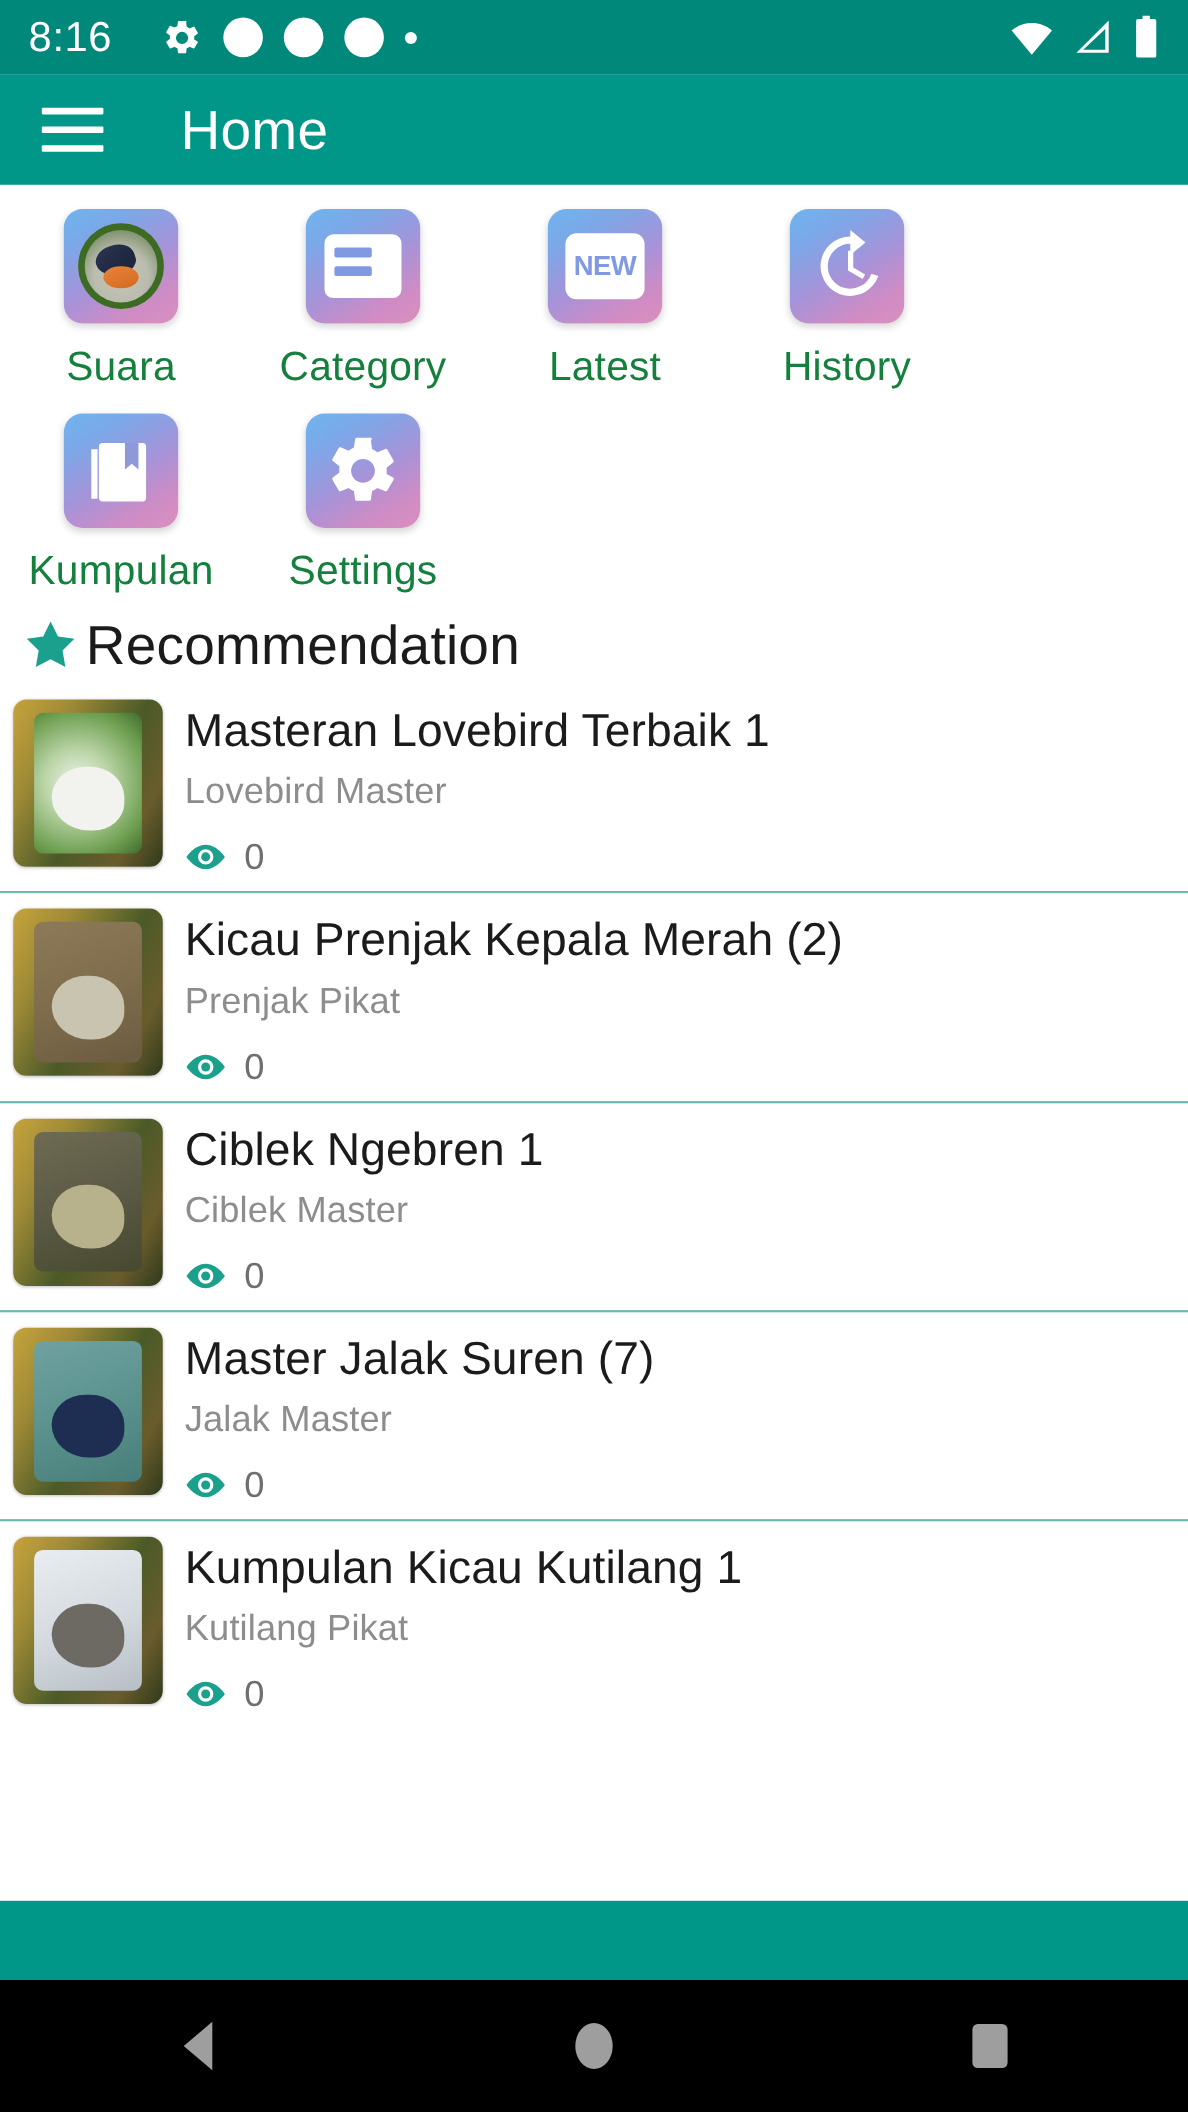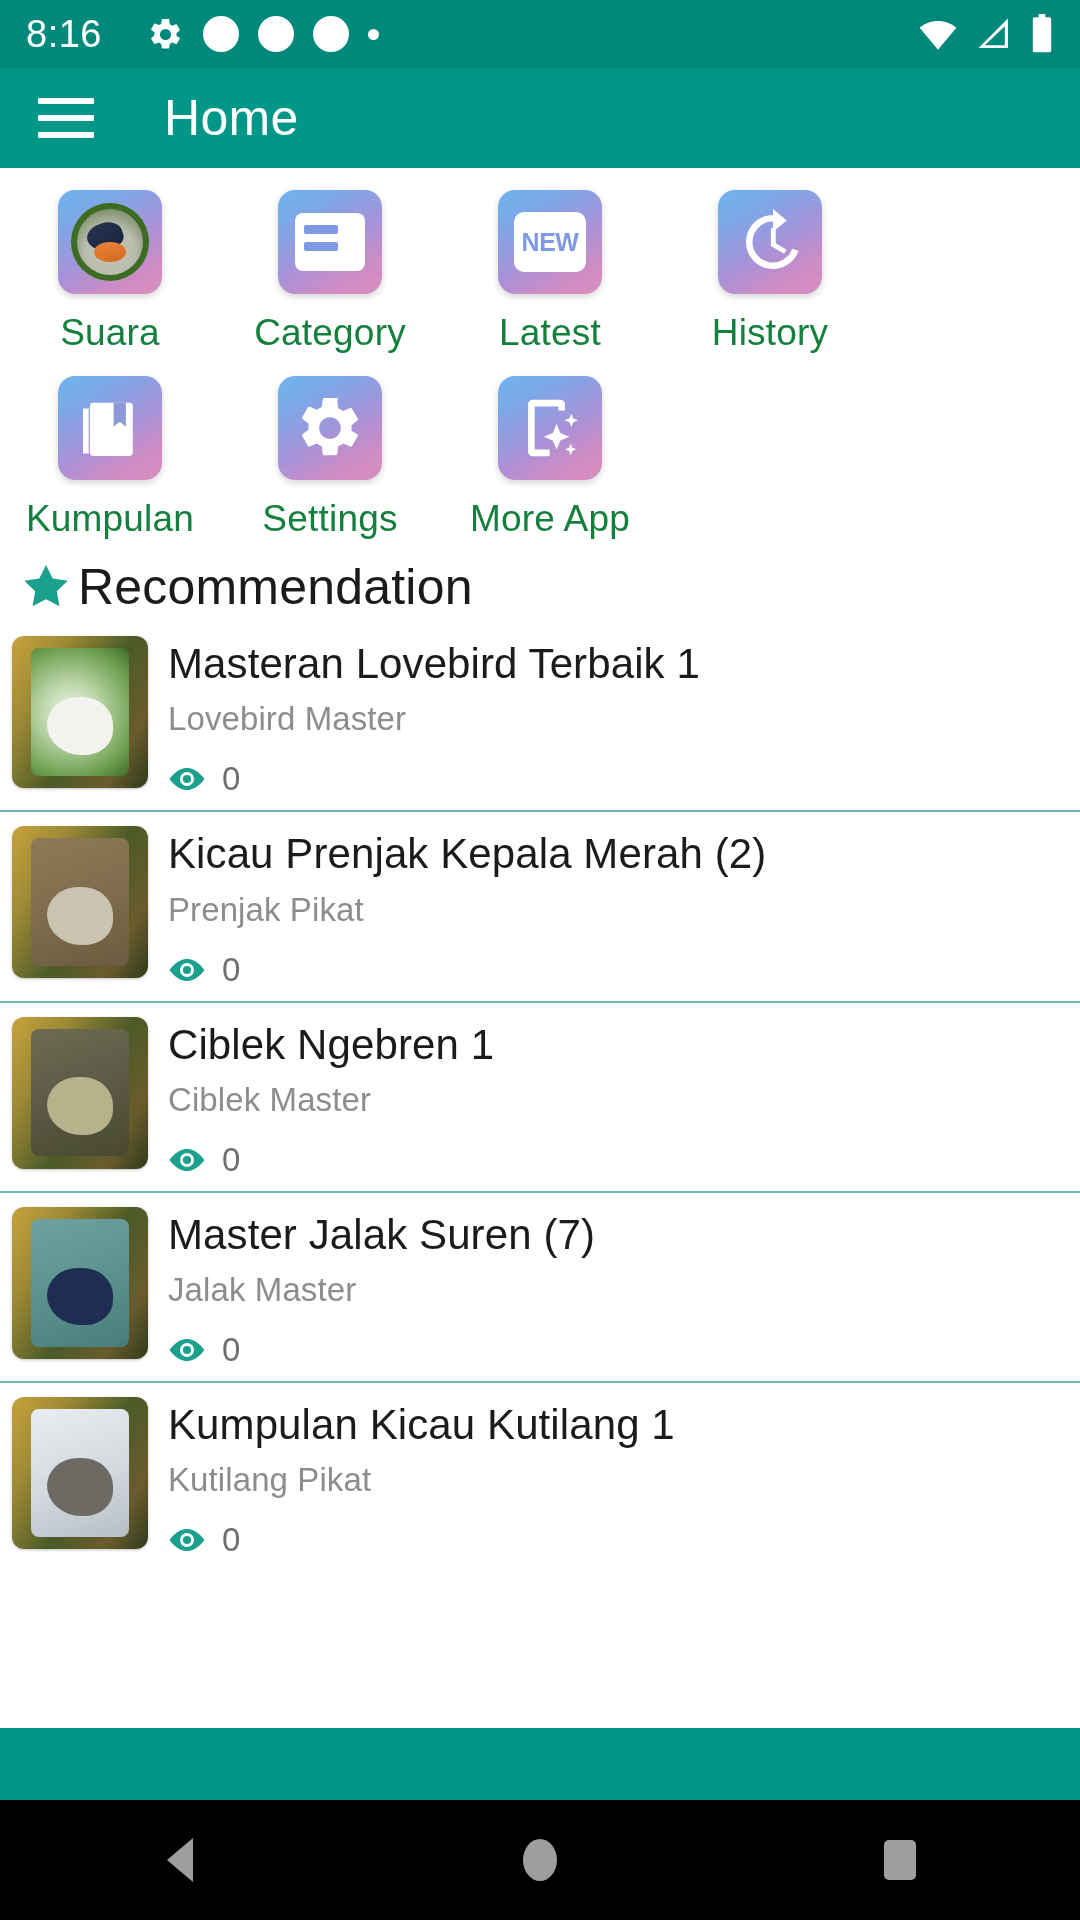--- a/index.html
+++ b/index.html
@@ -239,31 +239,20 @@
 
         <div class="grid-cell">
           <div class="tile pink">
             <svg class="ic-white" viewBox="0 0 24 24">
               <path fill="#ffffff" d="M19.14,12.94a7.07,7.07,0,0,0,0-1.88l2-1.58a.5.5,0,0,0,.12-.62l-1.9-3.28a.49.49,0,0,0-.6-.22l-2.39,1a7.25,7.25,0,0,0-1.62-.94l-.36-2.54A.49.49,0,0,0,13.9,2H10.1a.49.49,0,0,0-.49.42L9.25,4.96a7.25,7.25,0,0,0-1.62.94l-2.39-1a.49.49,0,0,0-.6.22L2.74,8.4a.49.49,0,0,0,.12.62l2,1.58a7.07,7.07,0,0,0,0,1.88l-2,1.58a.5.5,0,0,0-.12.62l1.9,3.28a.49.49,0,0,0,.6.22l2.39-1a7.25,7.25,0,0,0,1.62.94l.36,2.54a.49.49,0,0,0,.49.42h3.8a.49.49,0,0,0,.49-.42l.36-2.54a7.25,7.25,0,0,0,1.62-.94l2.39,1a.49.49,0,0,0,.6-.22l1.9-3.28a.5.5,0,0,0-.12-.62ZM12,15.6A3.6,3.6,0,1,1,15.6,12,3.6,3.6,0,0,1,12,15.6Z"></path>
             </svg>
           </div>
           <div class="tile-label">Settings</div>
         </div>
 
-        <div class="grid-cell">
-          <div class="tile pink">
-            <svg class="ic-white" viewBox="0 0 24 24">
-              <path fill="#ffffff" d="M6.2,2.6 h9.3 a1.5,1.5 0 0 1 1.5,1.5 v2.1 h-2.2 v-1.4 H6.9 v14.4 h5.0 v2.2 H6.2 a1.5,1.5 0 0 1 -1.5,-1.5 V4.1 a1.5,1.5 0 0 1 1.5,-1.5 Z"></path>
-              <path fill="#ffffff" d="M14.2,10.6 l1.25,3.05 l3.05,1.25 l-3.05,1.25 l-1.25,3.05 l-1.25,-3.05 l-3.05,-1.25 l3.05,-1.25 Z"></path>
-              <path fill="#ffffff" d="M19.1,7.2 l0.65,1.6 l1.6,0.65 l-1.6,0.65 l-0.65,1.6 l-0.65,-1.6 l-1.6,-0.65 l1.6,-0.65 Z"></path>
-              <path fill="#ffffff" d="M18.9,17.2 l0.55,1.35 l1.35,0.55 l-1.35,0.55 l-0.55,1.35 l-0.55,-1.35 l-1.35,-0.55 l1.35,-0.55 Z"></path>
-            </svg>
-          </div>
-          <div class="tile-label">More App</div>
-        </div>
 
         <div class="grid-cell"></div>
       </div>
     </div>
 
     <div class="rec-header">
       <svg class="star-ic" viewBox="0 0 24 24">
         <path fill="#1aa08d" d="M12,1.8 l3.1,6.3 l6.9,1 l-5,4.9 l1.2,6.9 l-6.2,-3.25 l-6.2,3.25 l1.2,-6.9 l-5,-4.9 l6.9,-1 Z"></path>
       </svg>
       <div class="rec-title">Recommendation</div>

